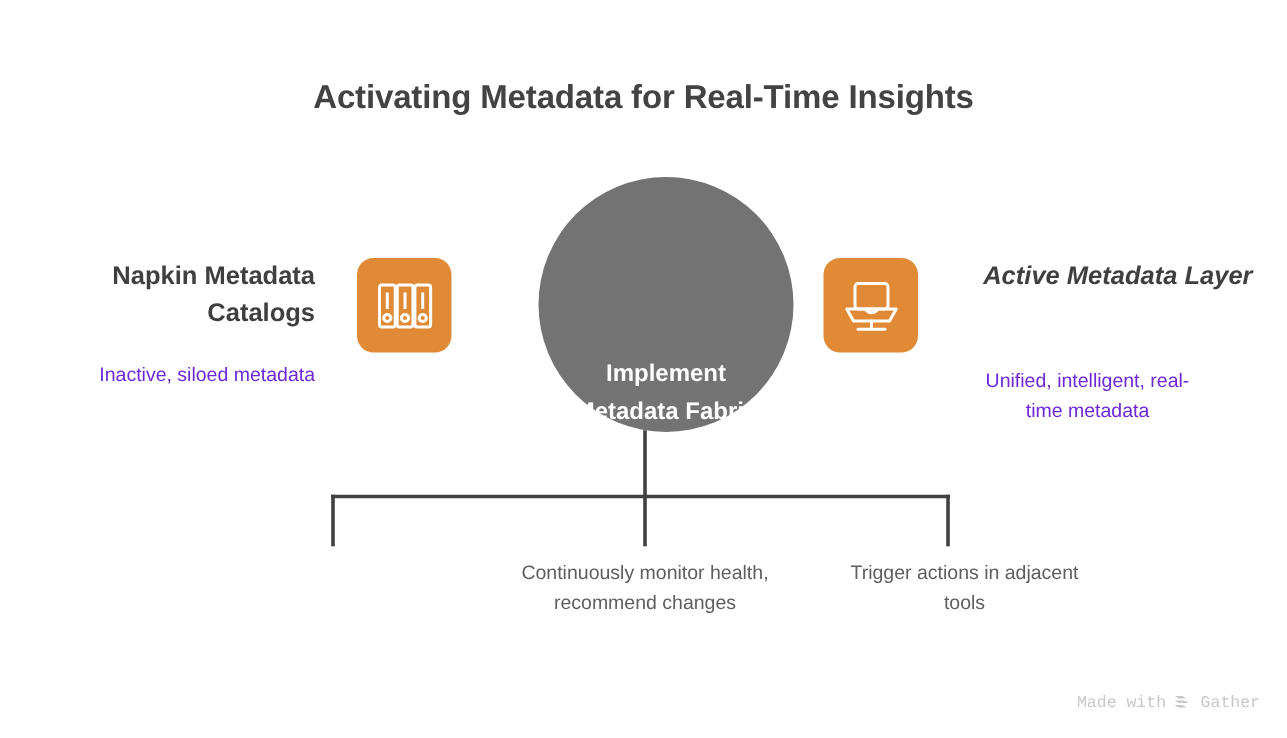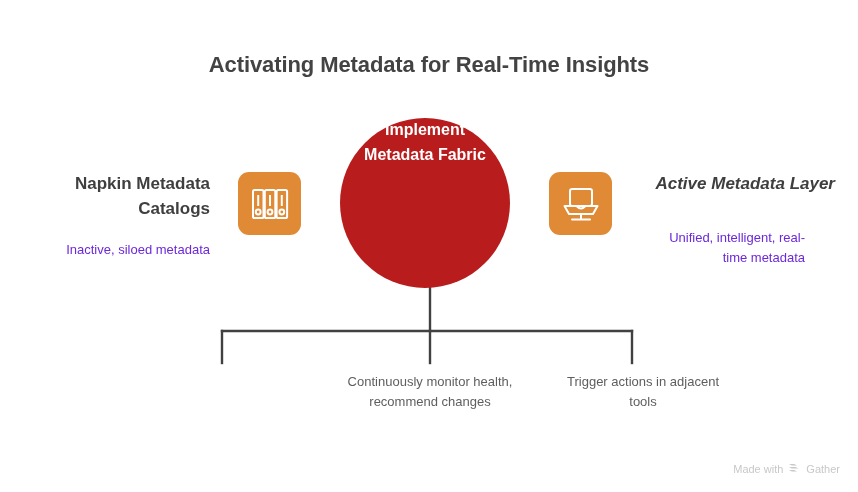--- a/index.html
+++ b/index.html
@@ -65,50 +65,50 @@
   }
   .right-heading {
     left: 645px;
     top: 172px;
     width: 190px;
     text-align: right;
     font-style: italic;
   }
   .right-desc {
     left: 645px;
-    top: 228px;
+    top: 244px;
     width: 160px;
-    text-align: right;
+    text-align: center;
   }
 
   
   .icon-tile {
     position: absolute;
     width: 63px;
     height: 63px;
     border-radius: 11px;
     background: #e08a36;
     display: flex;
     align-items: center;
     justify-content: center;
   }
   .icon-tile-left  { left: 238px; top: 172px; }
   .icon-tile-right { left: 549px; top: 172px; }
 
   
   .center-circle {
     position: absolute;
-    left: 340px;
+    left: 359px;
     top: 118px;
     width: 170px;
     height: 170px;
     border-radius: 50%;
-    background: #b91c1c;
+    background: #737373;
     display: flex;
-    align-items: flex-start;
+    align-items: flex-end;
     justify-content: center;
     text-align: center;
   }
   .center-circle-label {
     color: #ffffff;
     font-size: 16px;
     font-weight: bold;
     line-height: 1.55;
     width: 130px;
   }
@@ -138,20 +138,21 @@
   
   .watermark {
     position: absolute;
     right: 18px;
     bottom: 17px;
     display: flex;
     align-items: center;
     gap: 5px;
     font-size: 11px;
     color: #c8c8c8;
+    font-family: Liberation Mono, monospace;
   }
   .watermark-logo { display: block; }
 </style>
 </head>
 <body>
 
 <div class="canvas">
 
   <div class="title">Activating Metadata for Real-Time Insights</div>
 

